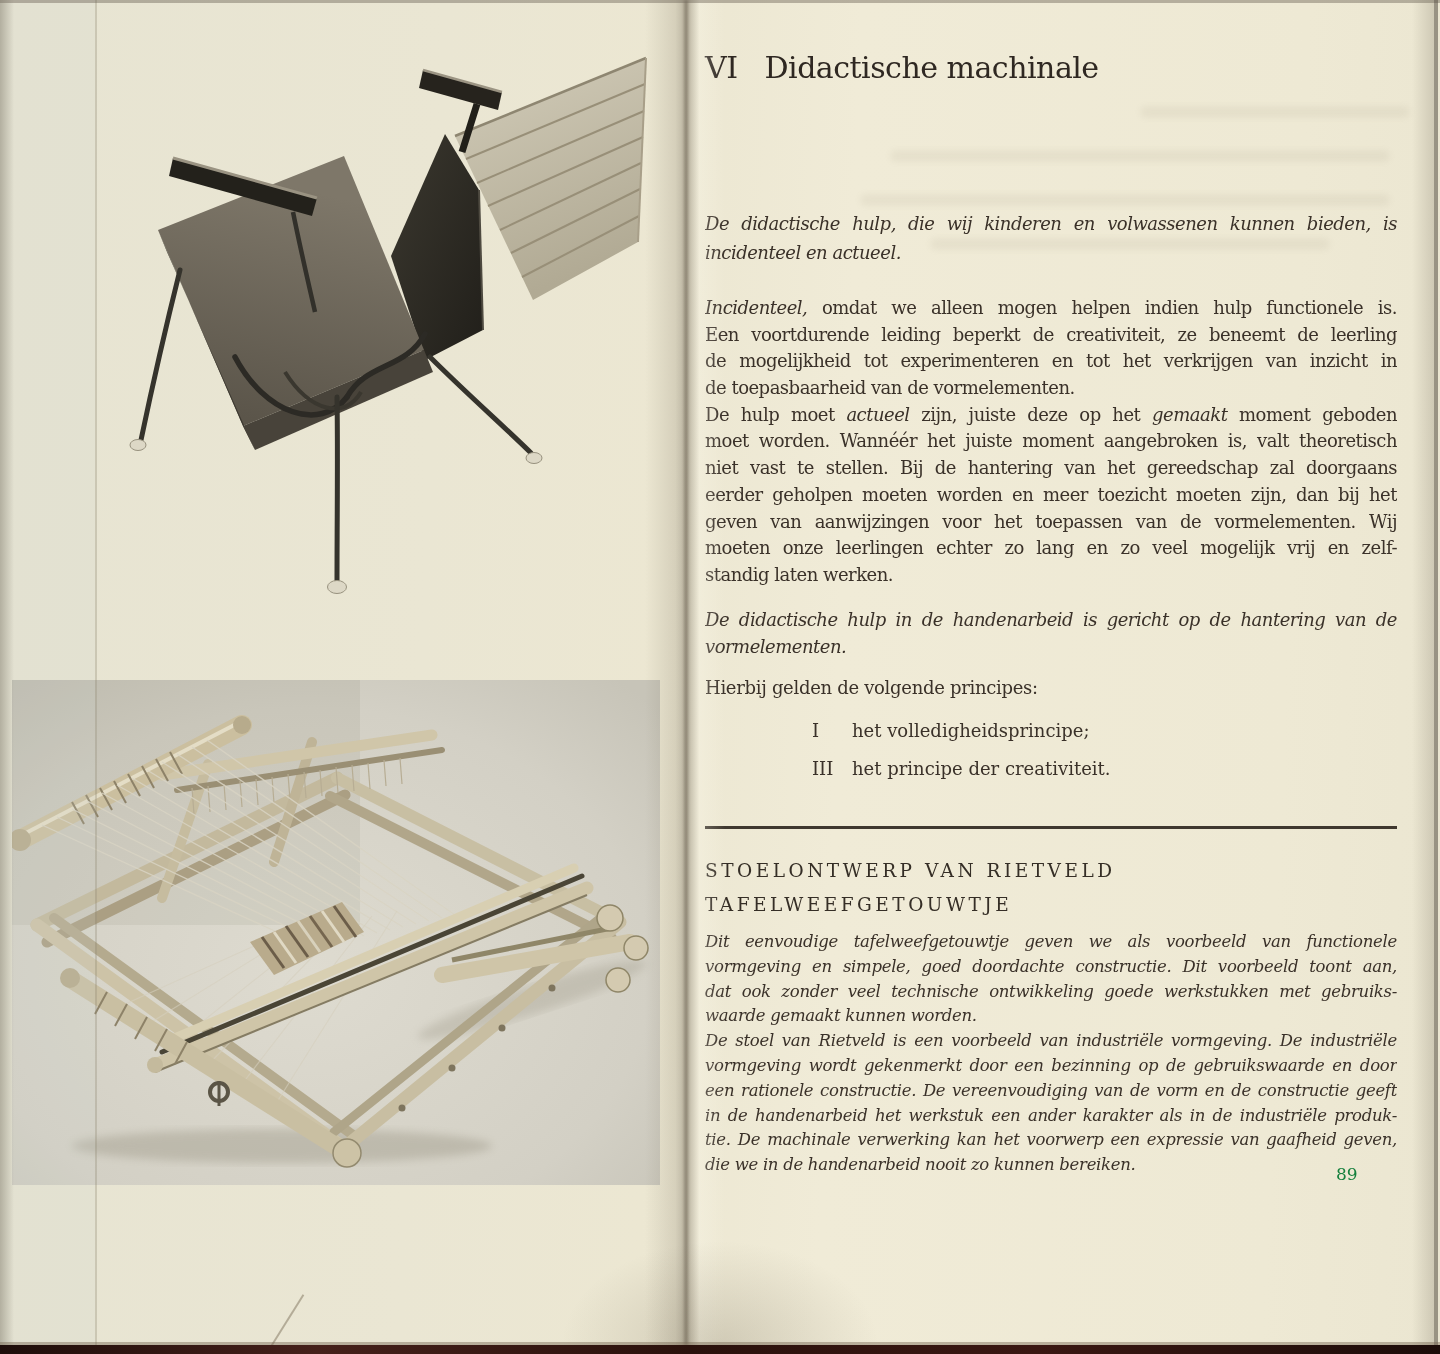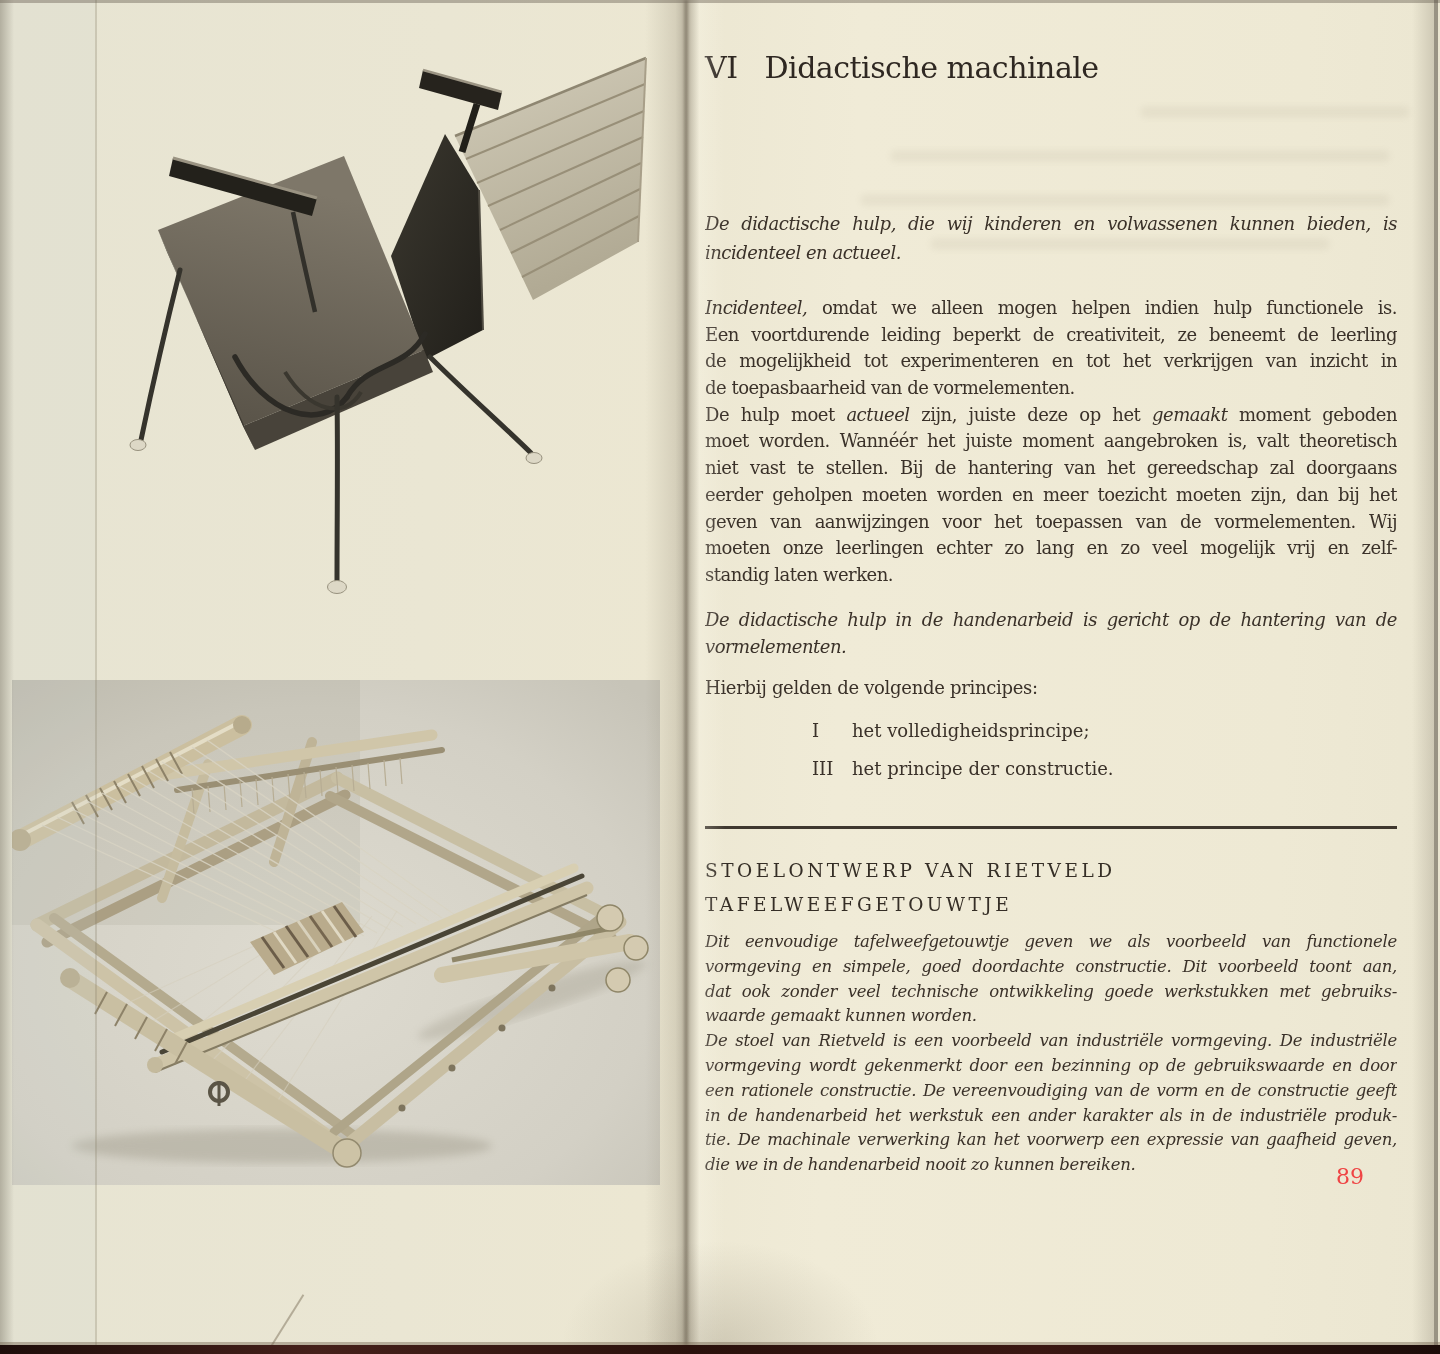--- a/index.html
+++ b/index.html
@@ -42,21 +42,21 @@
   #body-para{top:295px;}
   #italic2-para{top:607px;}
   #principles-intro{top:677px;font-size:18px;letter-spacing:-.3px;}
   #principles-list{top:712px;}
   .list-row{height:38px;line-height:38px;padding-left:107px;font-size:18px;}
   .list-row .num{display:inline-block;width:40px;}
   #rule{top:826px;height:2.5px;background:#3f382f;}
   #caps-heading{top:854px;font-size:18.5px;letter-spacing:3.5px;line-height:34px;color:#352e26;}
   #section-body{top:930px;line-height:24.8px;font-size:16.5px;letter-spacing:-.3px;}
   #section-body .tline{height:24.8px;font-style:italic;}
-  #page-number{position:absolute;left:1336px;top:1164px;font-size:22px;color:#ef4444;}
+  #page-number{position:absolute;left:1336px;top:1164px;font-size:17px;color:#15803d;}
 </style>
 </head>
 <body>
 
 <div>
 
   <svg class="photo" style="left:85px;top:12px;" width="580" height="585" viewBox="0 0 580 585">
     <defs>
       <linearGradient id="slatG" x1="0" y1="0" x2="0.3" y2="1">
         <stop offset="0" stop-color="#d2ccb9"></stop>
@@ -289,21 +289,21 @@
       <div class="tline"><span class="it">vormelementen.</span></div>
     </div>
 
   <div id="principles-intro" class="rp">Hierbij gelden de volgende principes:</div>
 
   <div id="principles-list" class="rp">
     <div class="list-row">
       <span class="num">I</span><span>het volledigheidsprincipe;</span>
     </div>
     <div class="list-row">
-      <span class="num">III</span><span>het principe der constructie.</span>
+      <span class="num">III</span><span>het principe der creativiteit.</span>
     </div>
   </div>
 
   <div id="rule" class="rp"></div>
 
   <div id="caps-heading" class="rp">
     <div>STOELONTWERP VAN RIETVELD</div>
     <div>TAFELWEEFGETOUWTJE</div>
   </div>
 

